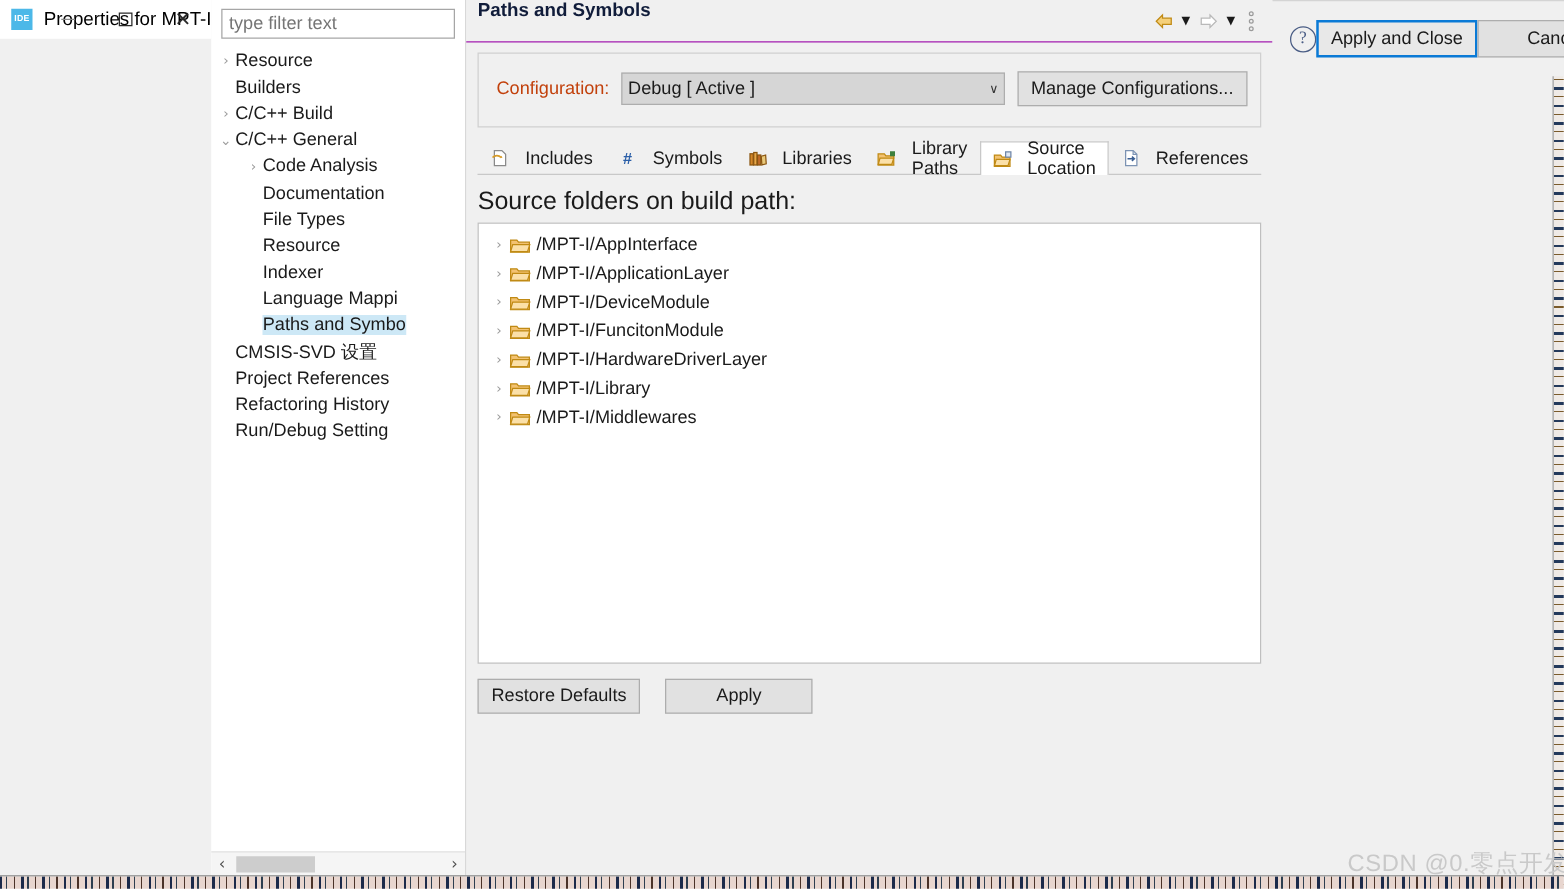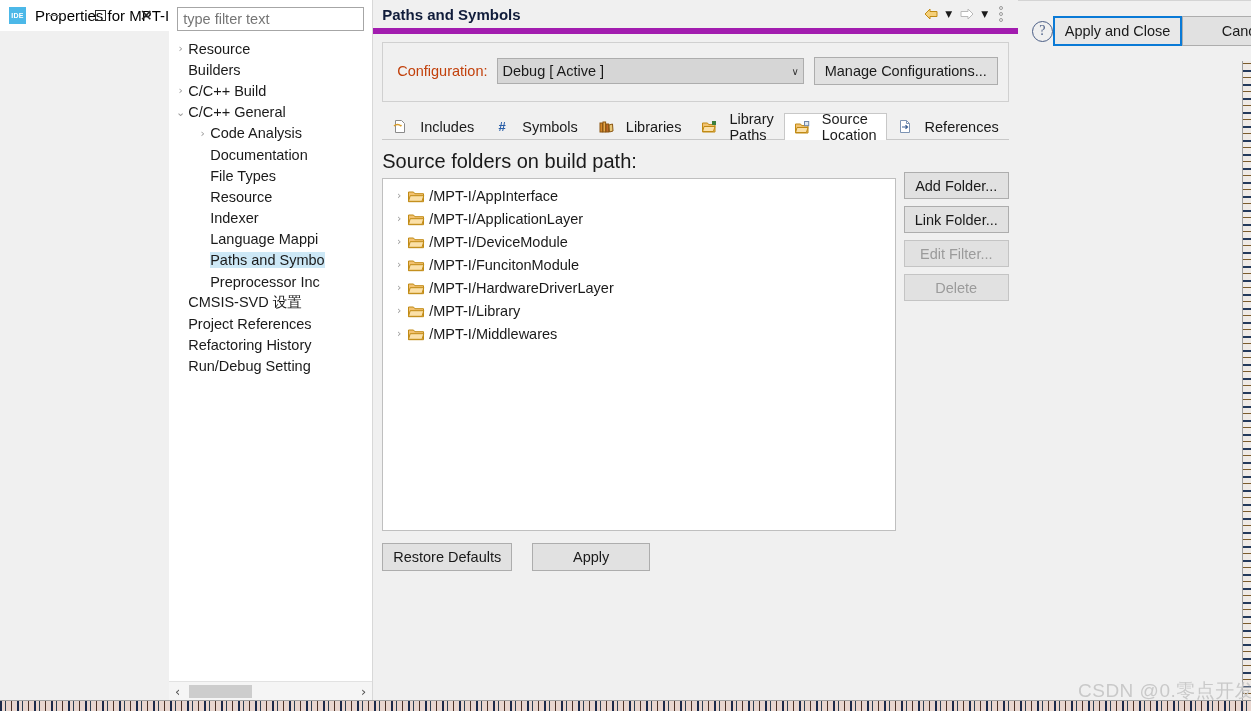--- a/index.html
+++ b/index.html
@@ -107,22 +107,22 @@
   #tree-scroll .sb-thumb {
     position: absolute; left: 3px; top: 3px; width: 63px; height: 13px;
     background: #cdcdcd;
   }
 
   
   #right-panel { flex: 1; display: flex; flex-direction: column; min-width: 0; }
 
   #page-header {
     height: 34px; flex: none; background: #f0f0f0;
-    display: flex; align-items: center; padding: 0 10px 0 9px;
-    border-bottom: 6px solid #a21caf;
+    display: flex; padding: 0 10px 0 9px;
+    border-bottom: 1px solid #a21caf;
   }
   #page-title { font-size: 15px; font-weight: bold; color: #101c3a; }
   #header-tools { margin-left: auto; display: flex; align-items: center; gap: 2px; }
   .hdr-arrow { width: 18px; height: 16px; display: flex; align-items: center; justify-content: center; }
   .hdr-caret { width: 14px; text-align: center; font-size: 9px; color: #1a1a1a; font-family: "DejaVu Sans", sans-serif; }
   .dots-menu { width: 14px; display: flex; flex-direction: column; align-items: center; gap: 2px; padding: 0 2px; }
   .dots-menu i { width: 4px; height: 4px; border: 1px solid #9a9a9a; border-radius: 50%; display: block; }
 
   #page-area { flex: 1; padding: 8px 9px 0 9px; min-height: 0; display: flex; flex-direction: column; }
 
@@ -285,24 +285,20 @@
             <span class="label">Indexer</span>
           </div>
           <div class="tree-row d2">
             <span class="arrow none">›</span>
             <span class="label">Language Mappi</span>
           </div>
           <div class="tree-row d2 sel">
             <span class="arrow none">›</span>
             <span class="label">Paths and Symbo</span>
           </div>
-          <div class="tree-row d2">
-            <span class="arrow none">›</span>
-            <span class="label">Preprocessor Inc</span>
-          </div>
           <div class="tree-row d1">
             <span class="arrow none">›</span>
             <span class="label">CMSIS-SVD 设置</span>
           </div>
           <div class="tree-row d1">
             <span class="arrow none">›</span>
             <span class="label">Project References</span>
           </div>
           <div class="tree-row d1">
             <span class="arrow none">›</span>
@@ -463,26 +459,20 @@
                 <div class="folder-row">
                   <span class="arrow">›</span>
                   <span class="ficon"><svg width="18" height="14" viewBox="0 0 18 14">
                       <path d="M1.5 3h5l1.3 1.7h8.7v8H1.5z" fill="#f3c271" stroke="#c08a14"></path>
                       <path d="M3.2 6.7h13.6l-1.8 5.6H1.5z" fill="#fbe0a8" stroke="#c08a14"></path>
                     </svg></span>
                   <span>/MPT-I/Middlewares</span>
                 </div>
               </div>
           </div>
-          <div id="side-buttons">
-              <div class="btn">Add Folder...</div>
-              <div class="btn">Link Folder...</div>
-              <div class="btn disabled">Edit Filter...</div>
-              <div class="btn disabled">Delete</div>
-            </div>
         </div>
 
         <div id="apply-row">
           <div class="btn">Restore Defaults</div>
           <div class="btn">Apply</div>
         </div>
 
       </div>
     </div>
   </div>

